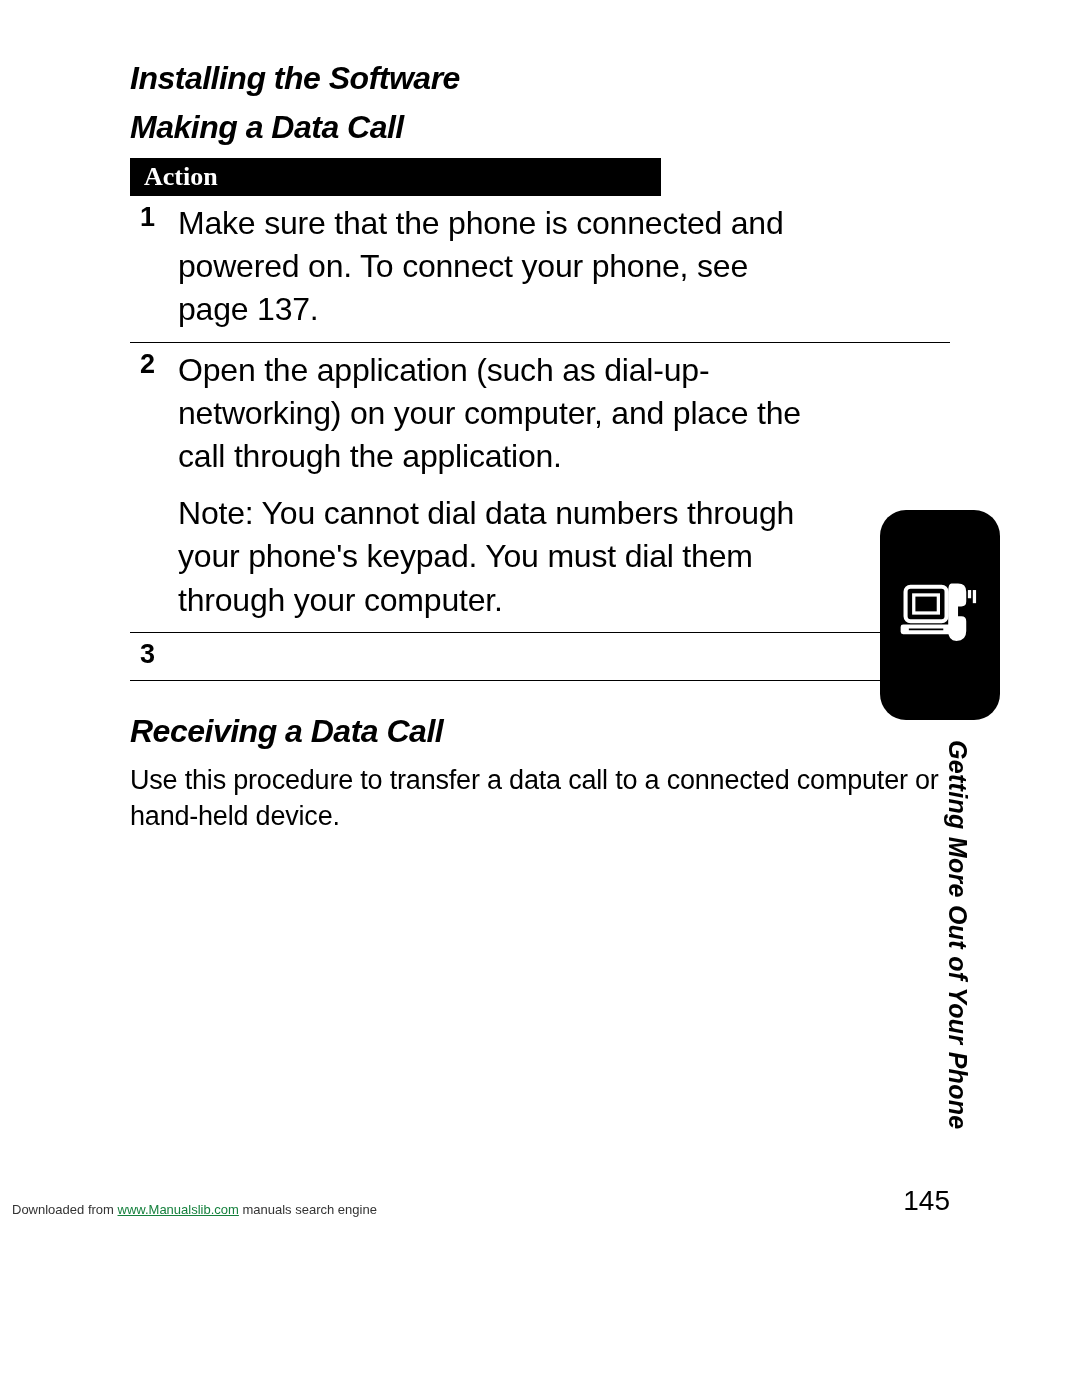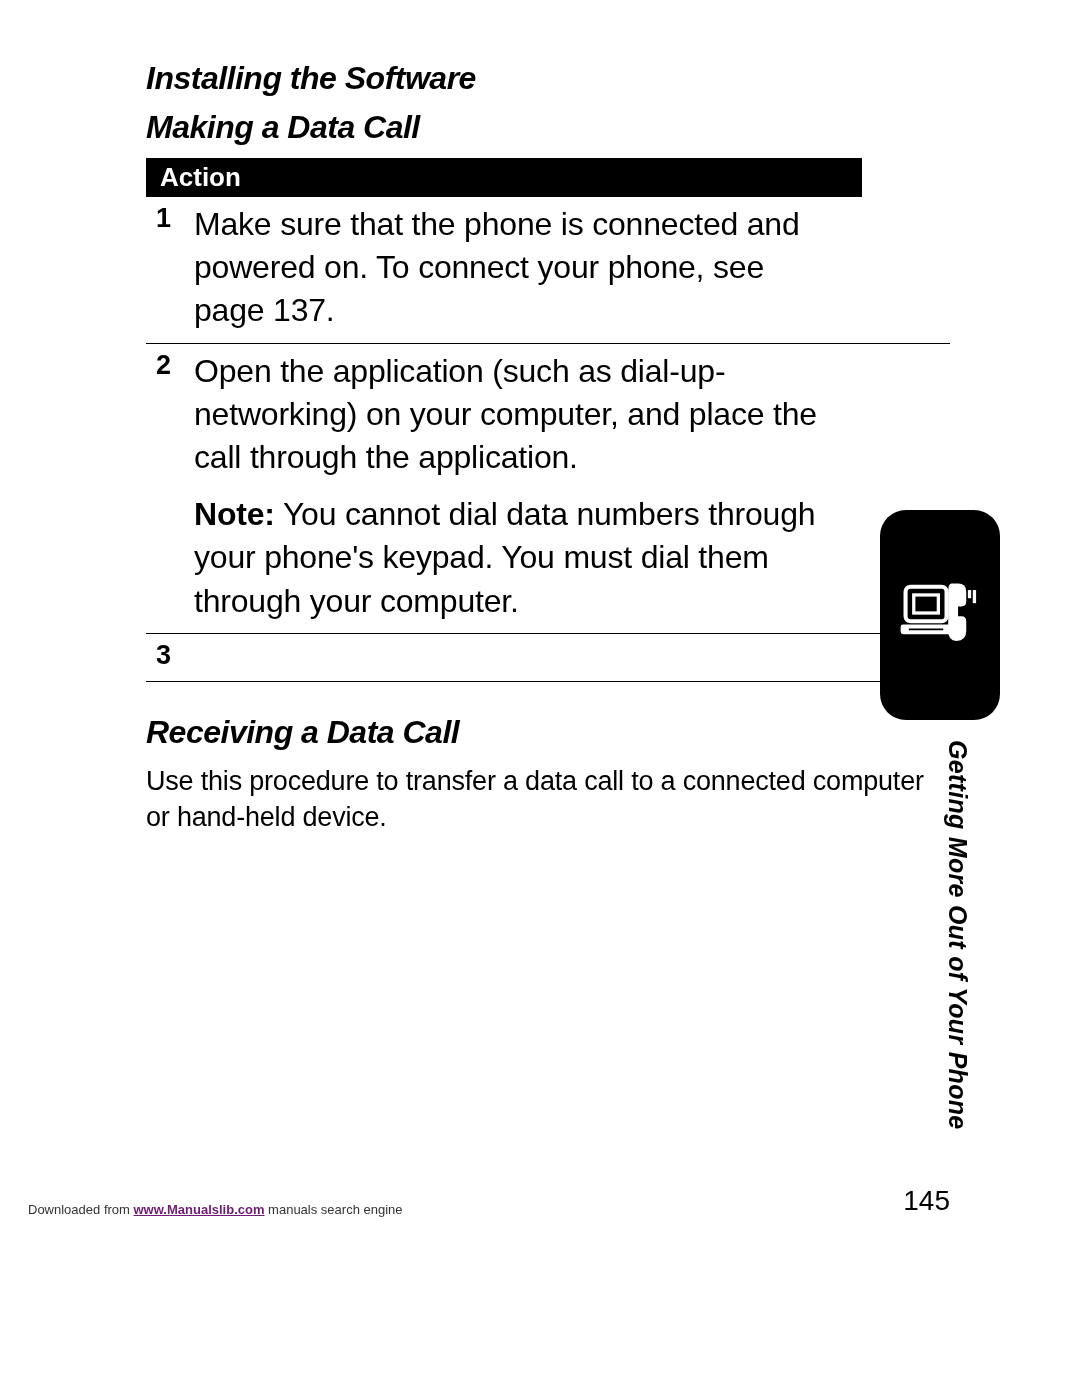--- a/index.html
+++ b/index.html
@@ -8,42 +8,42 @@
       width: 1080px;
       height: 1397px;
       background: #fff;
       position: relative;
       color: #000;
     }
     .page {
       padding: 60px 130px 40px 130px;
       position: relative;
       height: 100%;
-      margin-left: 16px;
     }
     .heading {
       font-size: 32px;
       font-weight: bold;
       font-style: italic;
       margin-bottom: 12px;
       letter-spacing: -0.5px;
     }
     .body-text {
       font-size: 27px;
       line-height: 1.35;
       margin-bottom: 28px;
       letter-spacing: -0.2px;
     }
     .action-header {
       background: #000;
       color: #fff;
       font-size: 26px;
       font-weight: bold;
       padding: 4px 14px;
-      width: 716px;
+      width: 531px;
+      font-family: Liberation Serif, serif;
     }
     .action-table {
       width: 100%;
       margin-bottom: 32px;
     }
     .action-row {
       display: flex;
       border-bottom: 1.5px solid #000;
       padding: 6px 0 10px 0;
     }
@@ -57,21 +57,21 @@
     .step-text {
       font-size: 32px;
       line-height: 1.35;
       flex: 1;
       padding-right: 130px;
       letter-spacing: -0.2px;
     }
     .step-note {
       margin-top: 14px;
     }
-    .note-label { font-weight: bold; }
+    .note-label { font-weight: normal; }
     .side-tab {
       position: absolute;
       right: 80px;
       top: 510px;
       width: 120px;
       height: 210px;
       background: #000;
       border-radius: 26px;
       display: flex;
       align-items: center;
@@ -96,21 +96,21 @@
       font-size: 28px;
       font-weight: normal;
     }
     .footer {
       position: absolute;
       left: 12px;
       bottom: 180px;
       font-size: 13px;
       color: #333;
     }
-    .footer a { color: #701a75; text-decoration: underline; font-weight: bold; }
+    .footer a { color: #15803d; text-decoration: underline; }
   </style>
 </head>
 <body>
 
 <div class="page">
 
   <div class="heading">Installing the Software</div>
 
   <div class="heading">Making a Data Call</div>
 

